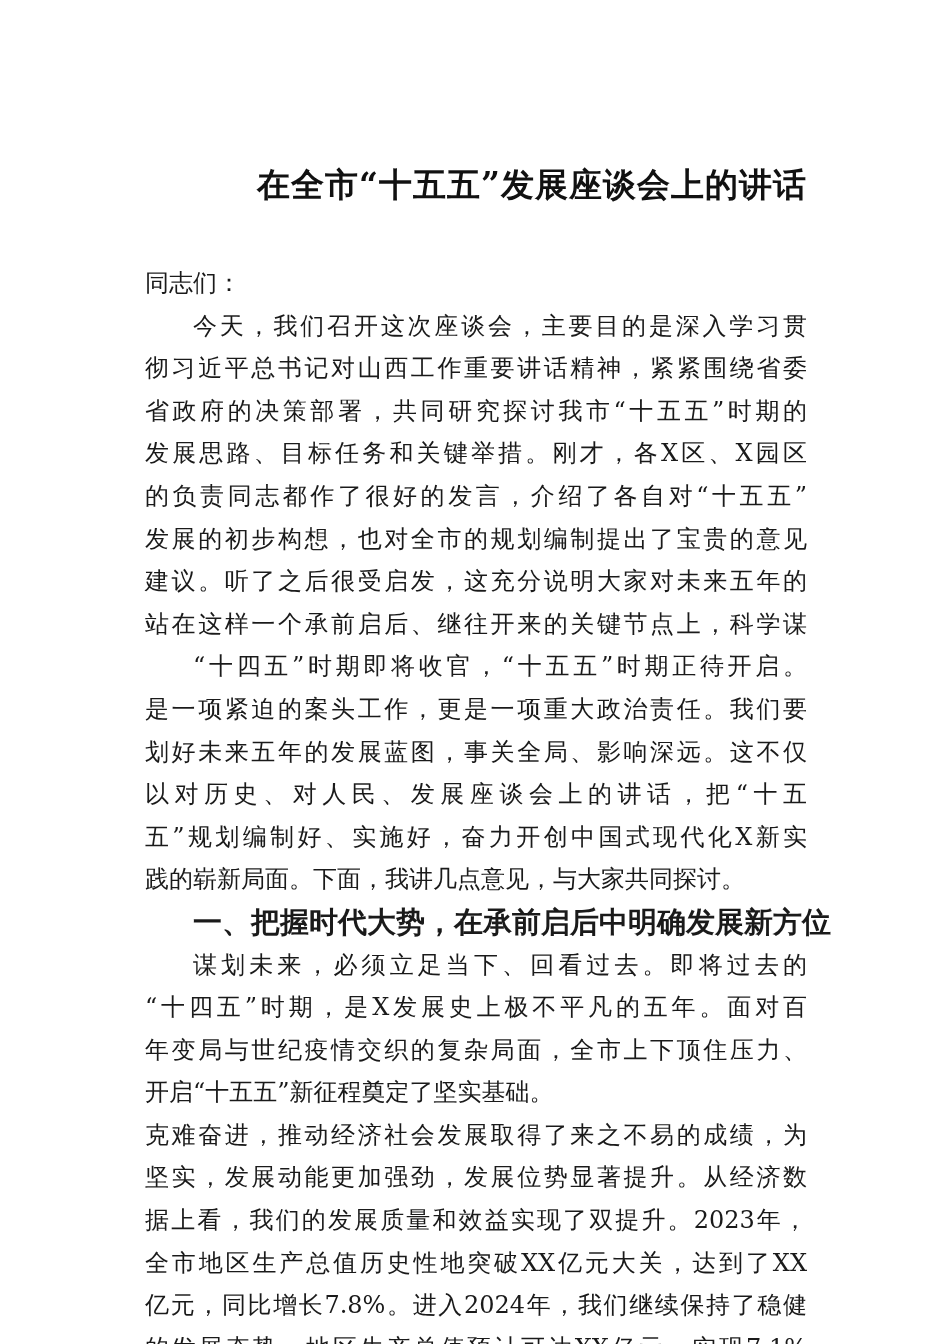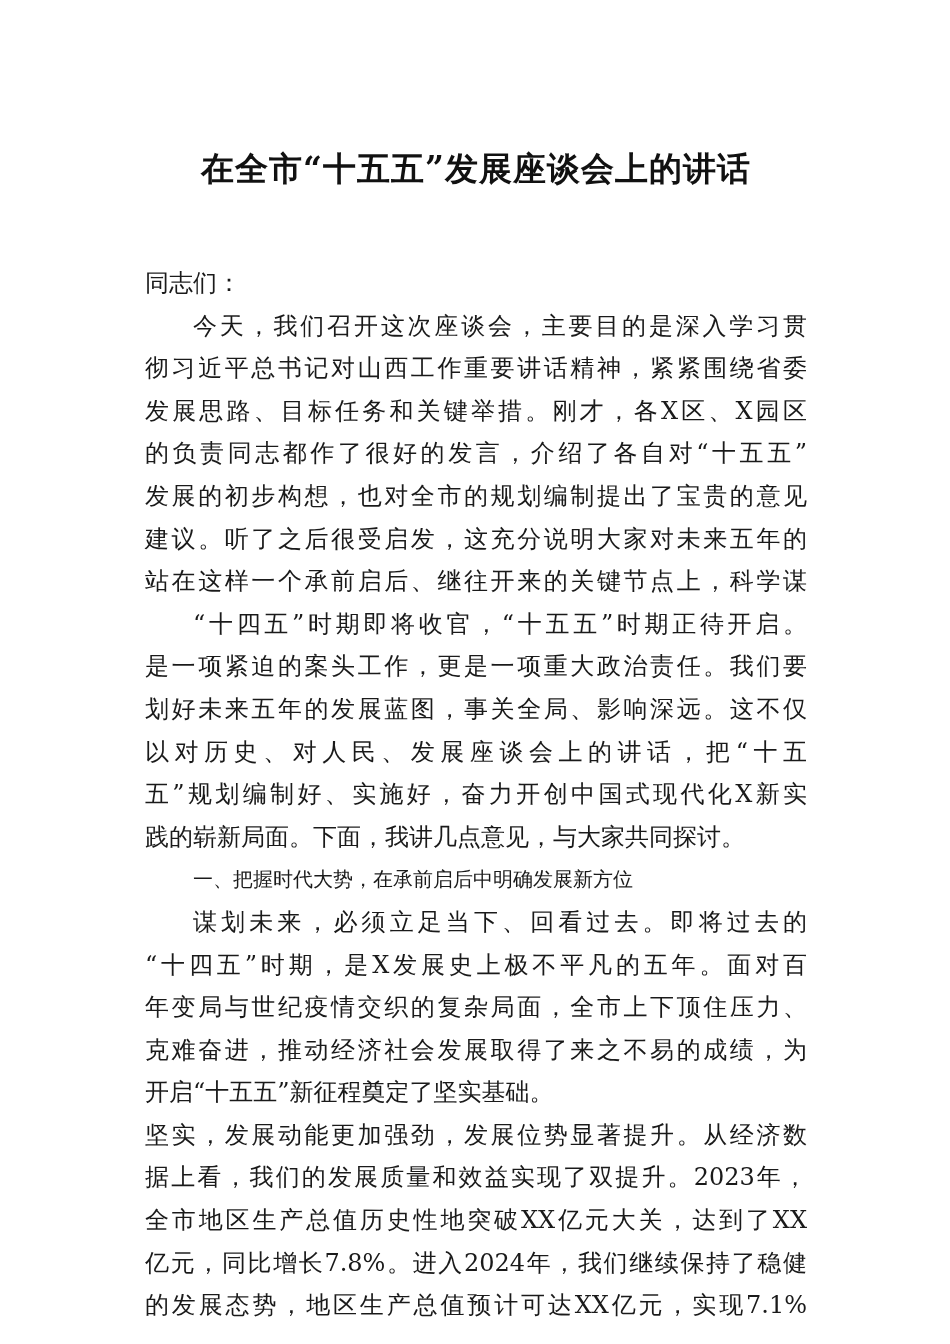--- a/index.html
+++ b/index.html
@@ -1,56 +1,57 @@
 <!DOCTYPE html>
 <html><head>
 <meta charset="utf-8">
 <style>
   html, body { margin: 0; padding: 0; background: #ffffff; }
   body { width: 950px; height: 1344px; position: relative; overflow: hidden;
          font-family: "DejaVu Serif", "Liberation Serif", serif; color: #1a1a1a; }
   .page { position: absolute; left: 145px; top: 0; width: 662px; }
-  .title { position: absolute; left: 0; width: 662px; top: 144px; text-align: center;
+  .title { position: absolute; left: 0; width: 662px; top: 160px; text-align: right;
            font-size: 33px; font-weight: bold; letter-spacing: 1px; color: #111; line-height: 50px;
            font-family: "DejaVu Serif", "Liberation Serif", serif; }
   .body { position: absolute; left: 0; top: 258px; width: 662px; }
   .line { height: 34.6px; line-height: 34.6px; font-size: 24px; white-space: nowrap;
           text-align: justify; text-align-last: justify; letter-spacing: 0; margin-top: 8px; }
   .line.last { text-align-last: left; }
   .line.indent { padding-left: 48px; }
-  .heading { font-family: "DejaVu Sans", "Liberation Sans", sans-serif; font-weight: normal;
-             padding-left: 48px; text-align-last: left; font-size: 20px; }
+  .heading { font-family: "DejaVu Sans", "Liberation Sans", sans-serif; font-weight: bold;
+             padding-left: 48px; text-align-last: left; font-size: 29px; }
 </style>
 </head>
 <body>
 
 <div class="page">
   <div class="title">在全市“十五五”发展座谈会上的讲话</div>
   <div class="body">
     <div class="line last">同志们：</div>
     <div id="lines">
         <div class="line indent">今天，我们召开这次座谈会，主要目的是深入学习贯</div>
         <div class="line">彻习近平总书记对山西工作重要讲话精神，紧紧围绕省委</div>
+        <div class="line">省政府的决策部署，共同研究探讨我市“十五五”时期的</div>
         <div class="line">发展思路、目标任务和关键举措。刚才，各X区、X园区</div>
         <div class="line">的负责同志都作了很好的发言，介绍了各自对“十五五”</div>
         <div class="line">发展的初步构想，也对全市的规划编制提出了宝贵的意见</div>
         <div class="line">建议。听了之后很受启发，这充分说明大家对未来五年的</div>
         <div class="line">站在这样一个承前启后、继往开来的关键节点上，科学谋</div>
         <div class="line indent">“十四五”时期即将收官，“十五五”时期正待开启。</div>
         <div class="line">是一项紧迫的案头工作，更是一项重大政治责任。我们要</div>
         <div class="line">划好未来五年的发展蓝图，事关全局、影响深远。这不仅</div>
         <div class="line">以对历史、对人民、发展座谈会上的讲话，把“十五</div>
         <div class="line">五”规划编制好、实施好，奋力开创中国式现代化X新实</div>
         <div class="line last">践的崭新局面。下面，我讲几点意见，与大家共同探讨。</div>
         <div class="line heading">一、把握时代大势，在承前启后中明确发展新方位</div>
         <div class="line indent">谋划未来，必须立足当下、回看过去。即将过去的</div>
         <div class="line">“十四五”时期，是X发展史上极不平凡的五年。面对百</div>
         <div class="line">年变局与世纪疫情交织的复杂局面，全市上下顶住压力、</div>
+        <div class="line last">开启“十五五”新征程奠定了坚实基础。</div>
         <div class="line">克难奋进，推动经济社会发展取得了来之不易的成绩，为</div>
-        <div class="line last">开启“十五五”新征程奠定了坚实基础。</div>
         <div class="line">坚实，发展动能更加强劲，发展位势显著提升。从经济数</div>
         <div class="line">据上看，我们的发展质量和效益实现了双提升。2023年，</div>
         <div class="line">全市地区生产总值历史性地突破XX亿元大关，达到了XX</div>
         <div class="line">亿元，同比增长7.8%。进入2024年，我们继续保持了稳健</div>
         <div class="line">的发展态势，地区生产总值预计可达XX亿元，实现7.1%</div>
       </div>
   </div>
 </div>
 
 </body></html>

